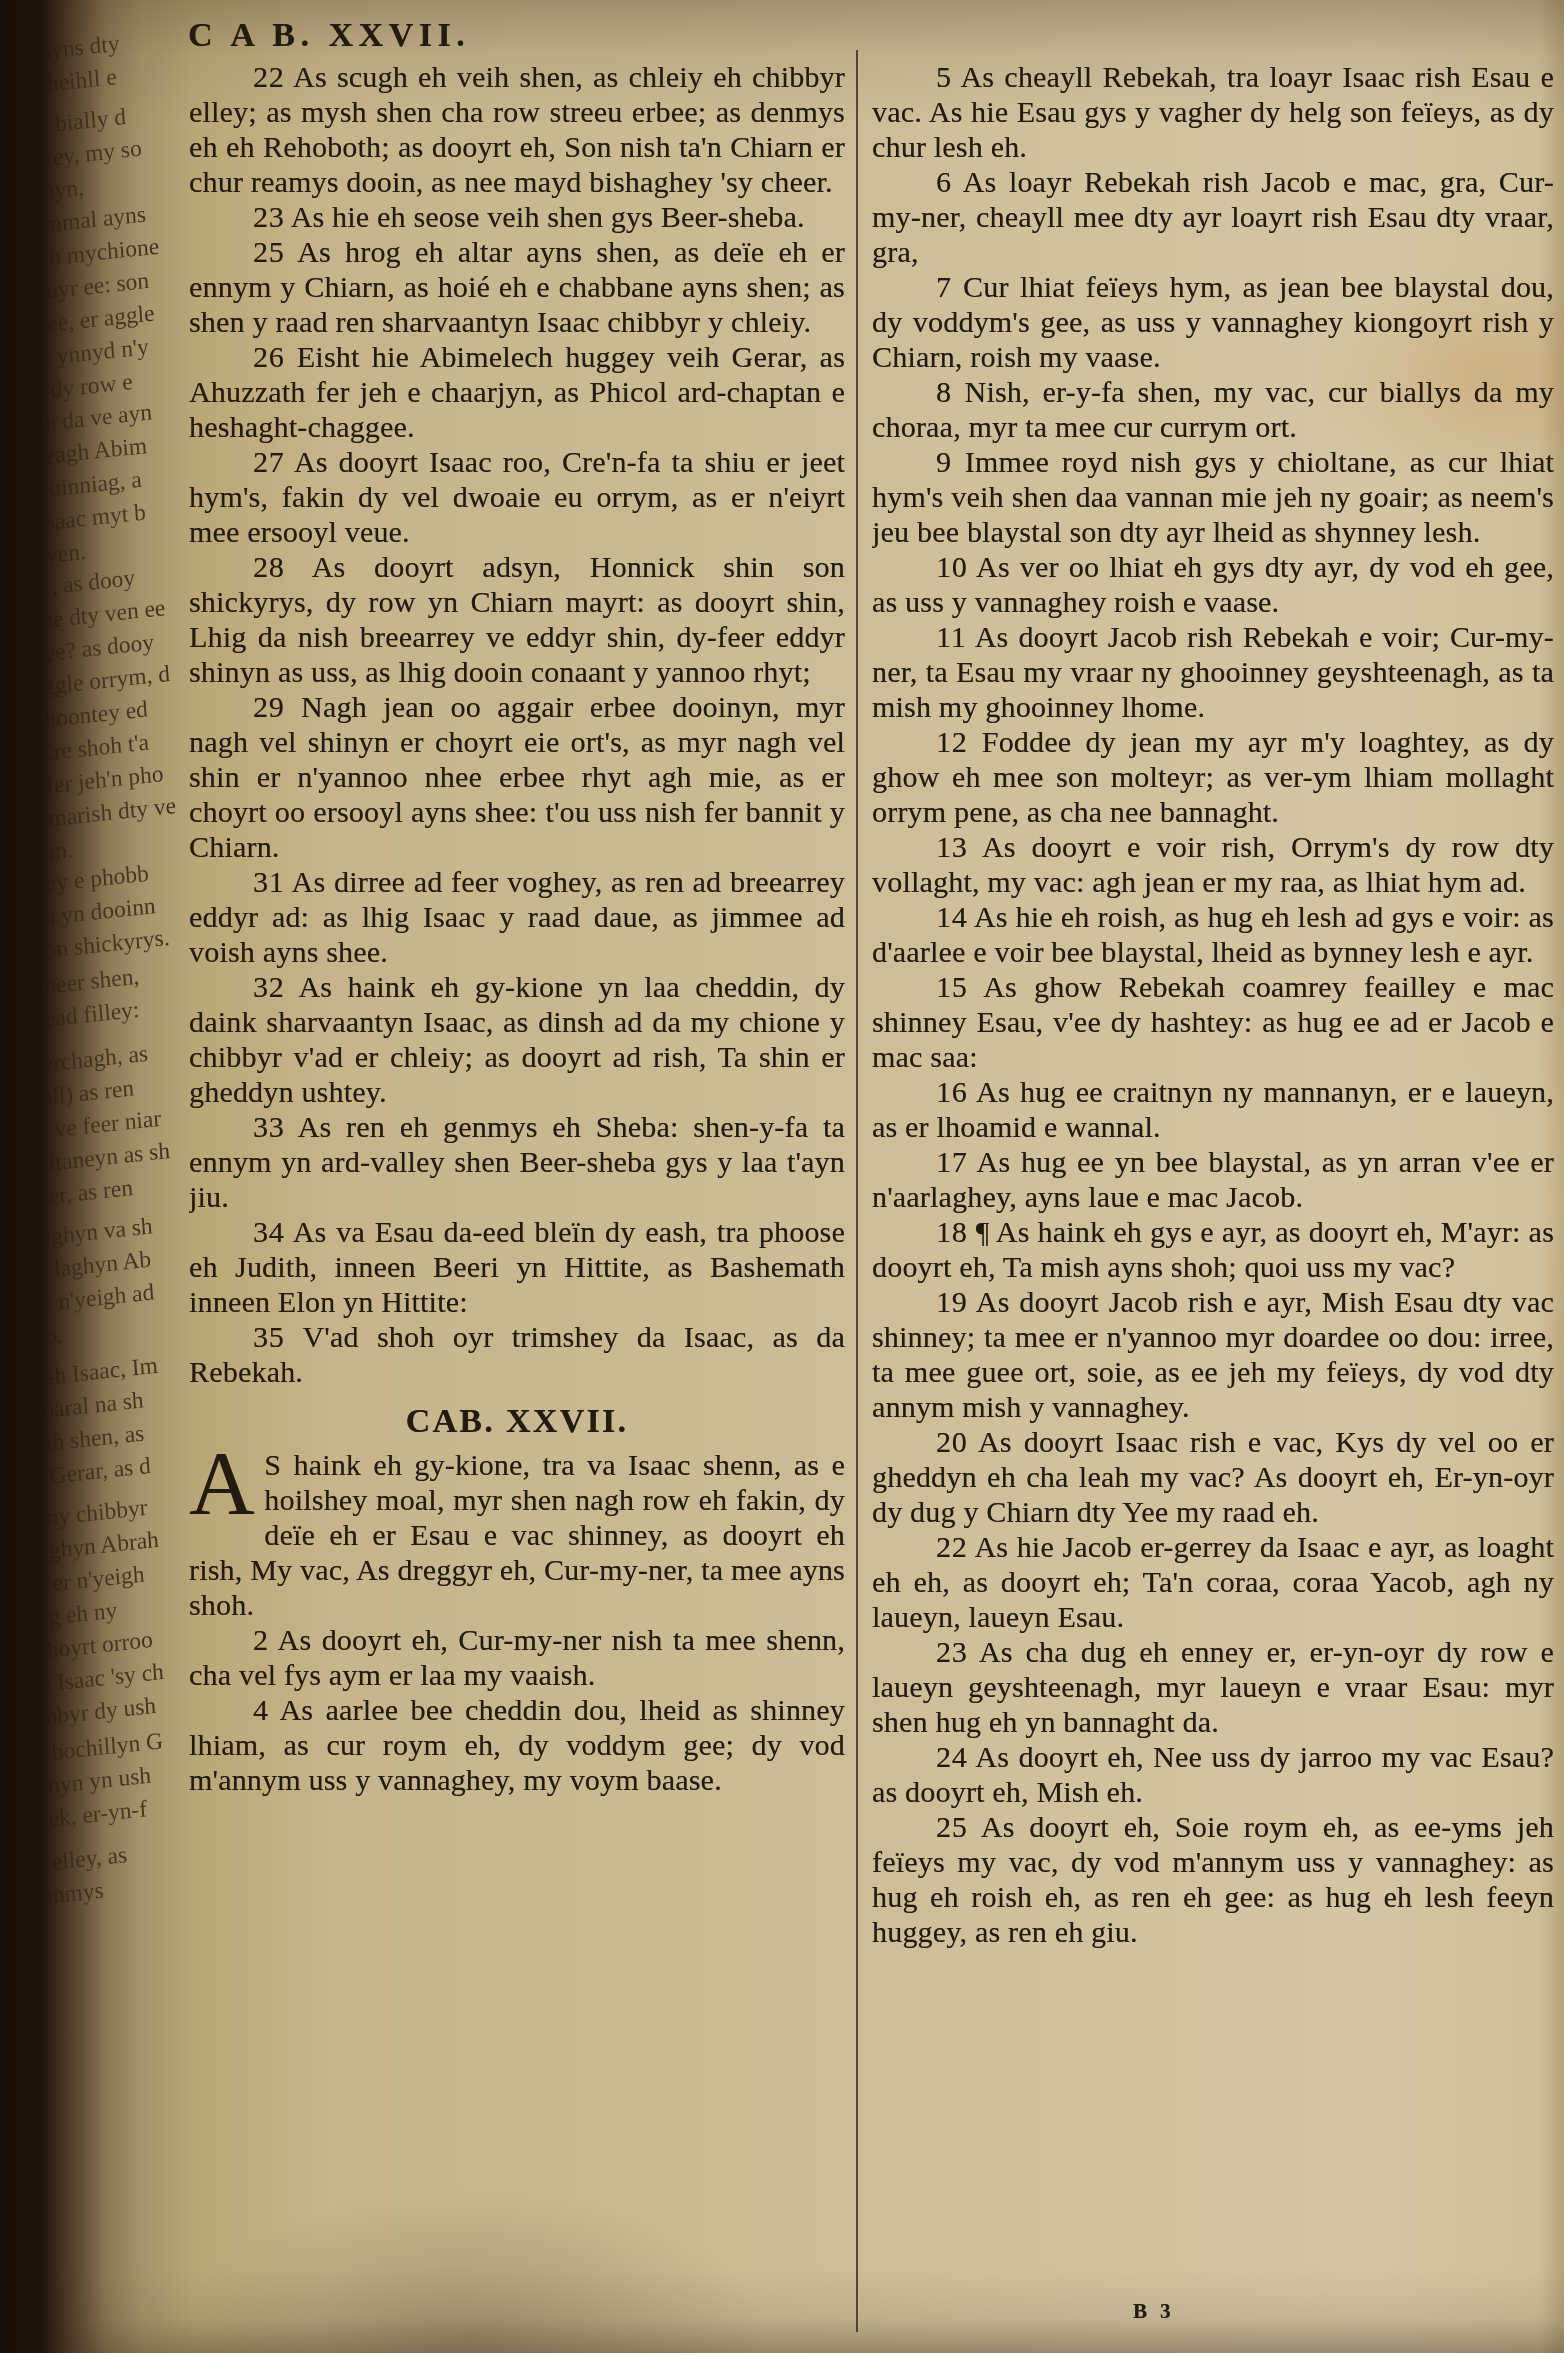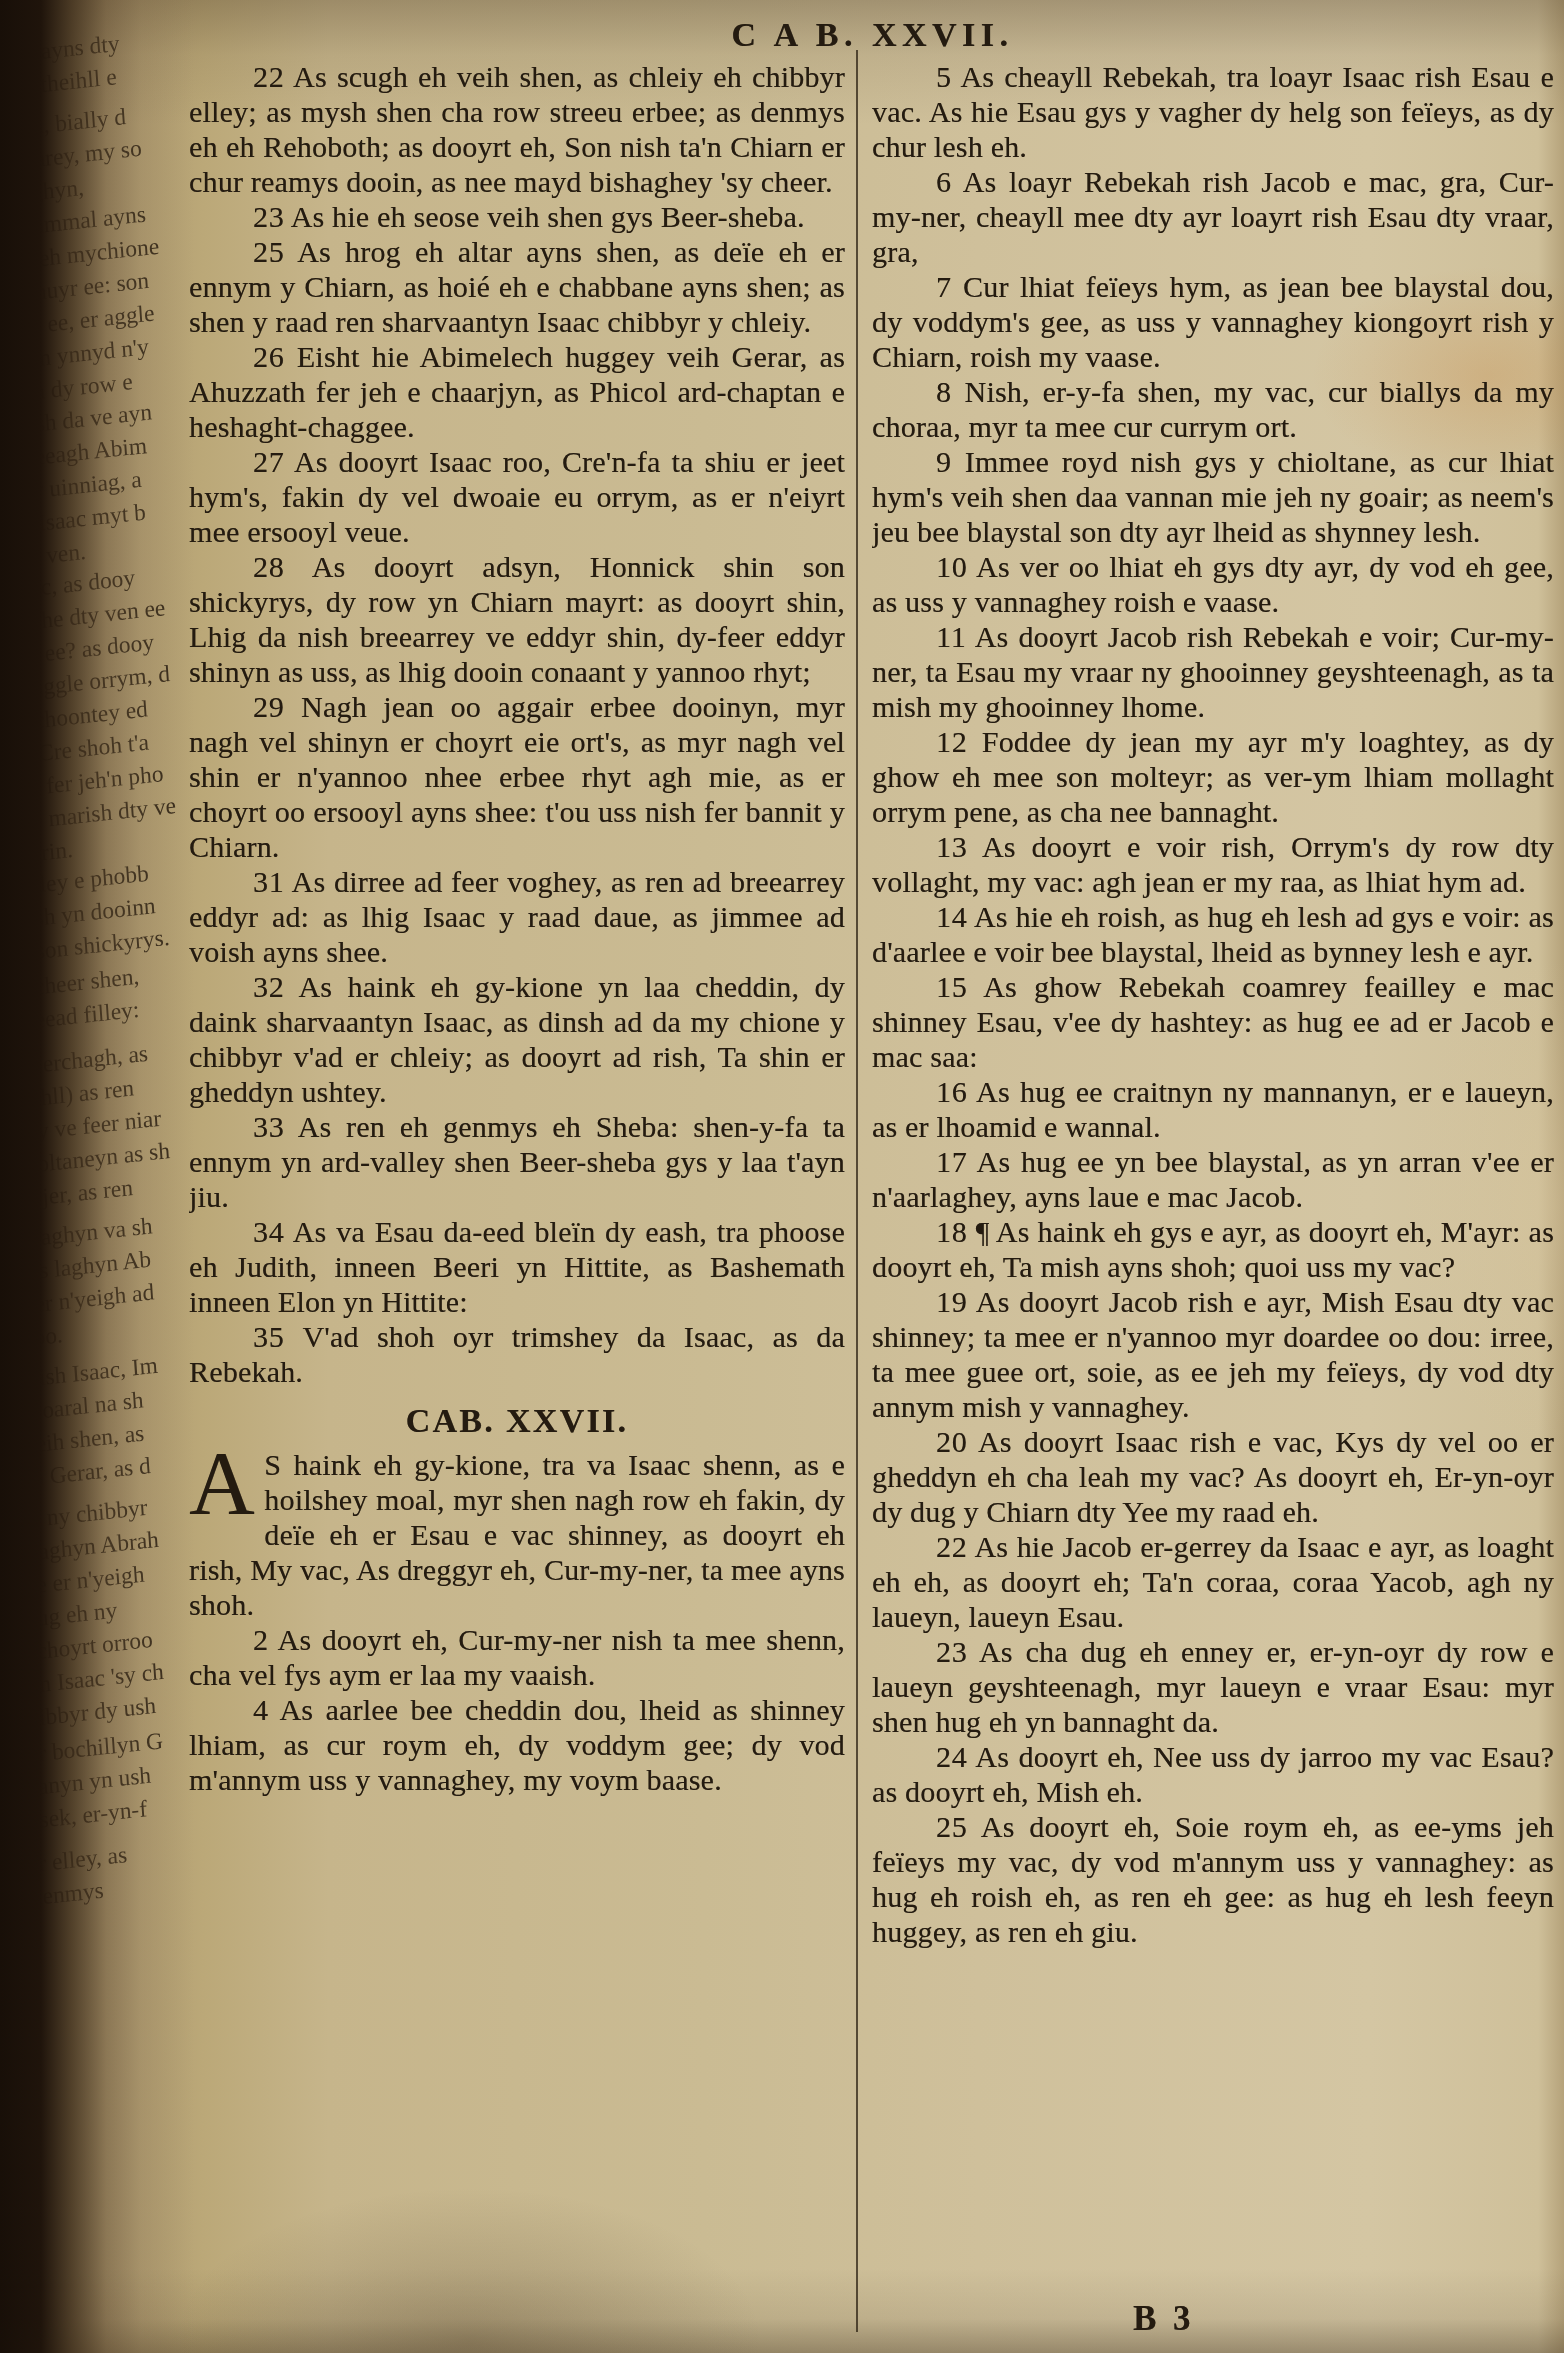--- a/index.html
+++ b/index.html
@@ -19,35 +19,35 @@
   .margin-strip { position:absolute; left:0; top:0; width:184px; height:2354px; z-index:1;
     color:#382c1c; overflow:hidden; }
   .frag { position:absolute; left:1.6px; width:174px; font-size:23.5px; line-height:33px;
     white-space:pre-line; transform:rotate(-4deg) skewY(-2deg); transform-origin:left top; }
   .spine-shade { position:absolute; left:0; top:0; width:196px; height:2354px; z-index:2;
     background:linear-gradient(90deg, #180f08 0px, #1f140b 41px, rgba(60,44,26,0.78) 72px,
       rgba(92,71,45,0.38) 106px, rgba(122,99,66,0.16) 141px, rgba(0,0,0,0) 194px); }
   
   .content { position:absolute; inset:0; z-index:4; color:var(--ink, #241b10);
     text-shadow:0.2px 0.2px 0.4px rgba(30,22,12,0.55); }
-  .header { position:absolute; left:188px; top:15.6px; width:1369px; text-align:center;
+  .header { position:absolute; left:188px; top:15.6px; width:1369px; text-align:left;
     font-size:34px; font-weight:bold; letter-spacing:5.5px; }
   .divider { position:absolute; left:856px; top:50px; width:1.6px; height:2282px;
     background:rgba(44,33,19,0.75); }
   .col { position:absolute; top:59px; height:2289px; overflow:hidden; }
   .col-left  { left:189px;  width:656px; }
   .col-right { left:872px; width:682px; }
   .verse { text-align:justify; font-size:30px; line-height:35px; text-indent:28px;
     letter-spacing:0.2px; }
   .vnum { letter-spacing:0.8px;margin-left:36px; }
   .chapter-heading { text-align:center; font-size:34px; font-weight:bold;
     letter-spacing:2.3px; margin:12.5px 0 7.8px 0; }
   .first-verse { text-indent:0; }
   .dropcap { float:left; font-size:91px; line-height:70px; margin:1.6px 9.4px 0 0; }
-  .signature { position:absolute; left:1133px; top:2299px; font-size:35px;
+  .signature { position:absolute; left:1133px; top:2299px; font-size:21px;
     letter-spacing:3.9px; font-weight:bold; color:#241b10; }
 </style>
 </head>
 <body>
 
 <div class="page">
 
   <div class="margin-strip">
     <div class="frag" style="top:39px">; as ayns dty
 n y theihll e</div>

